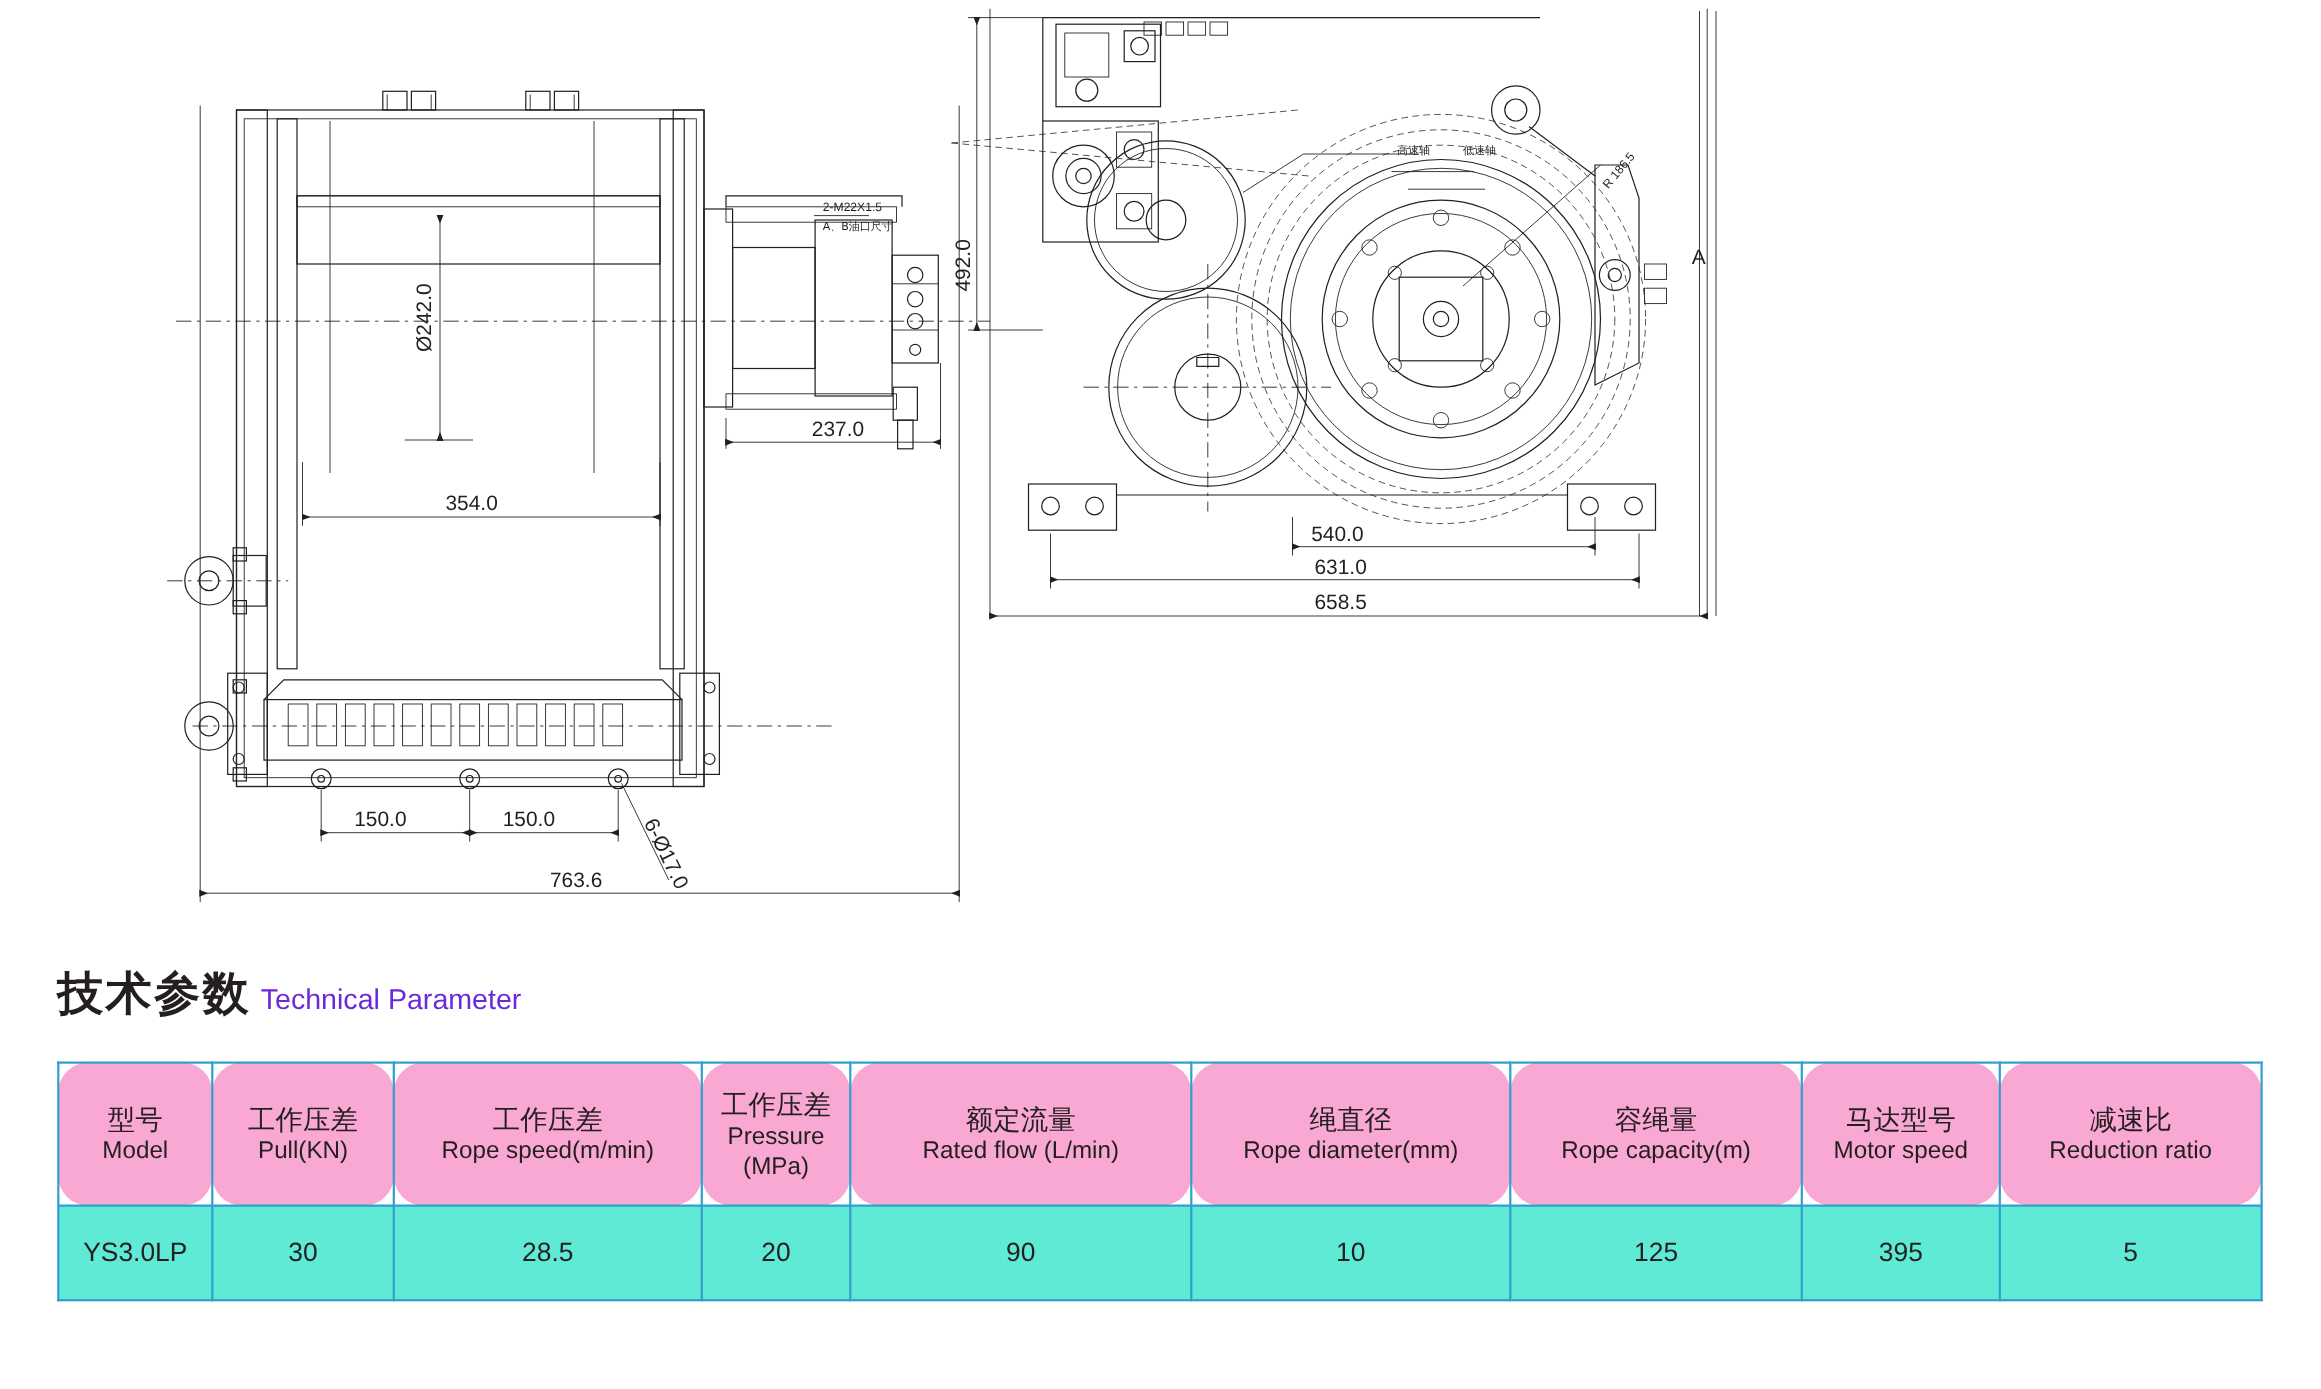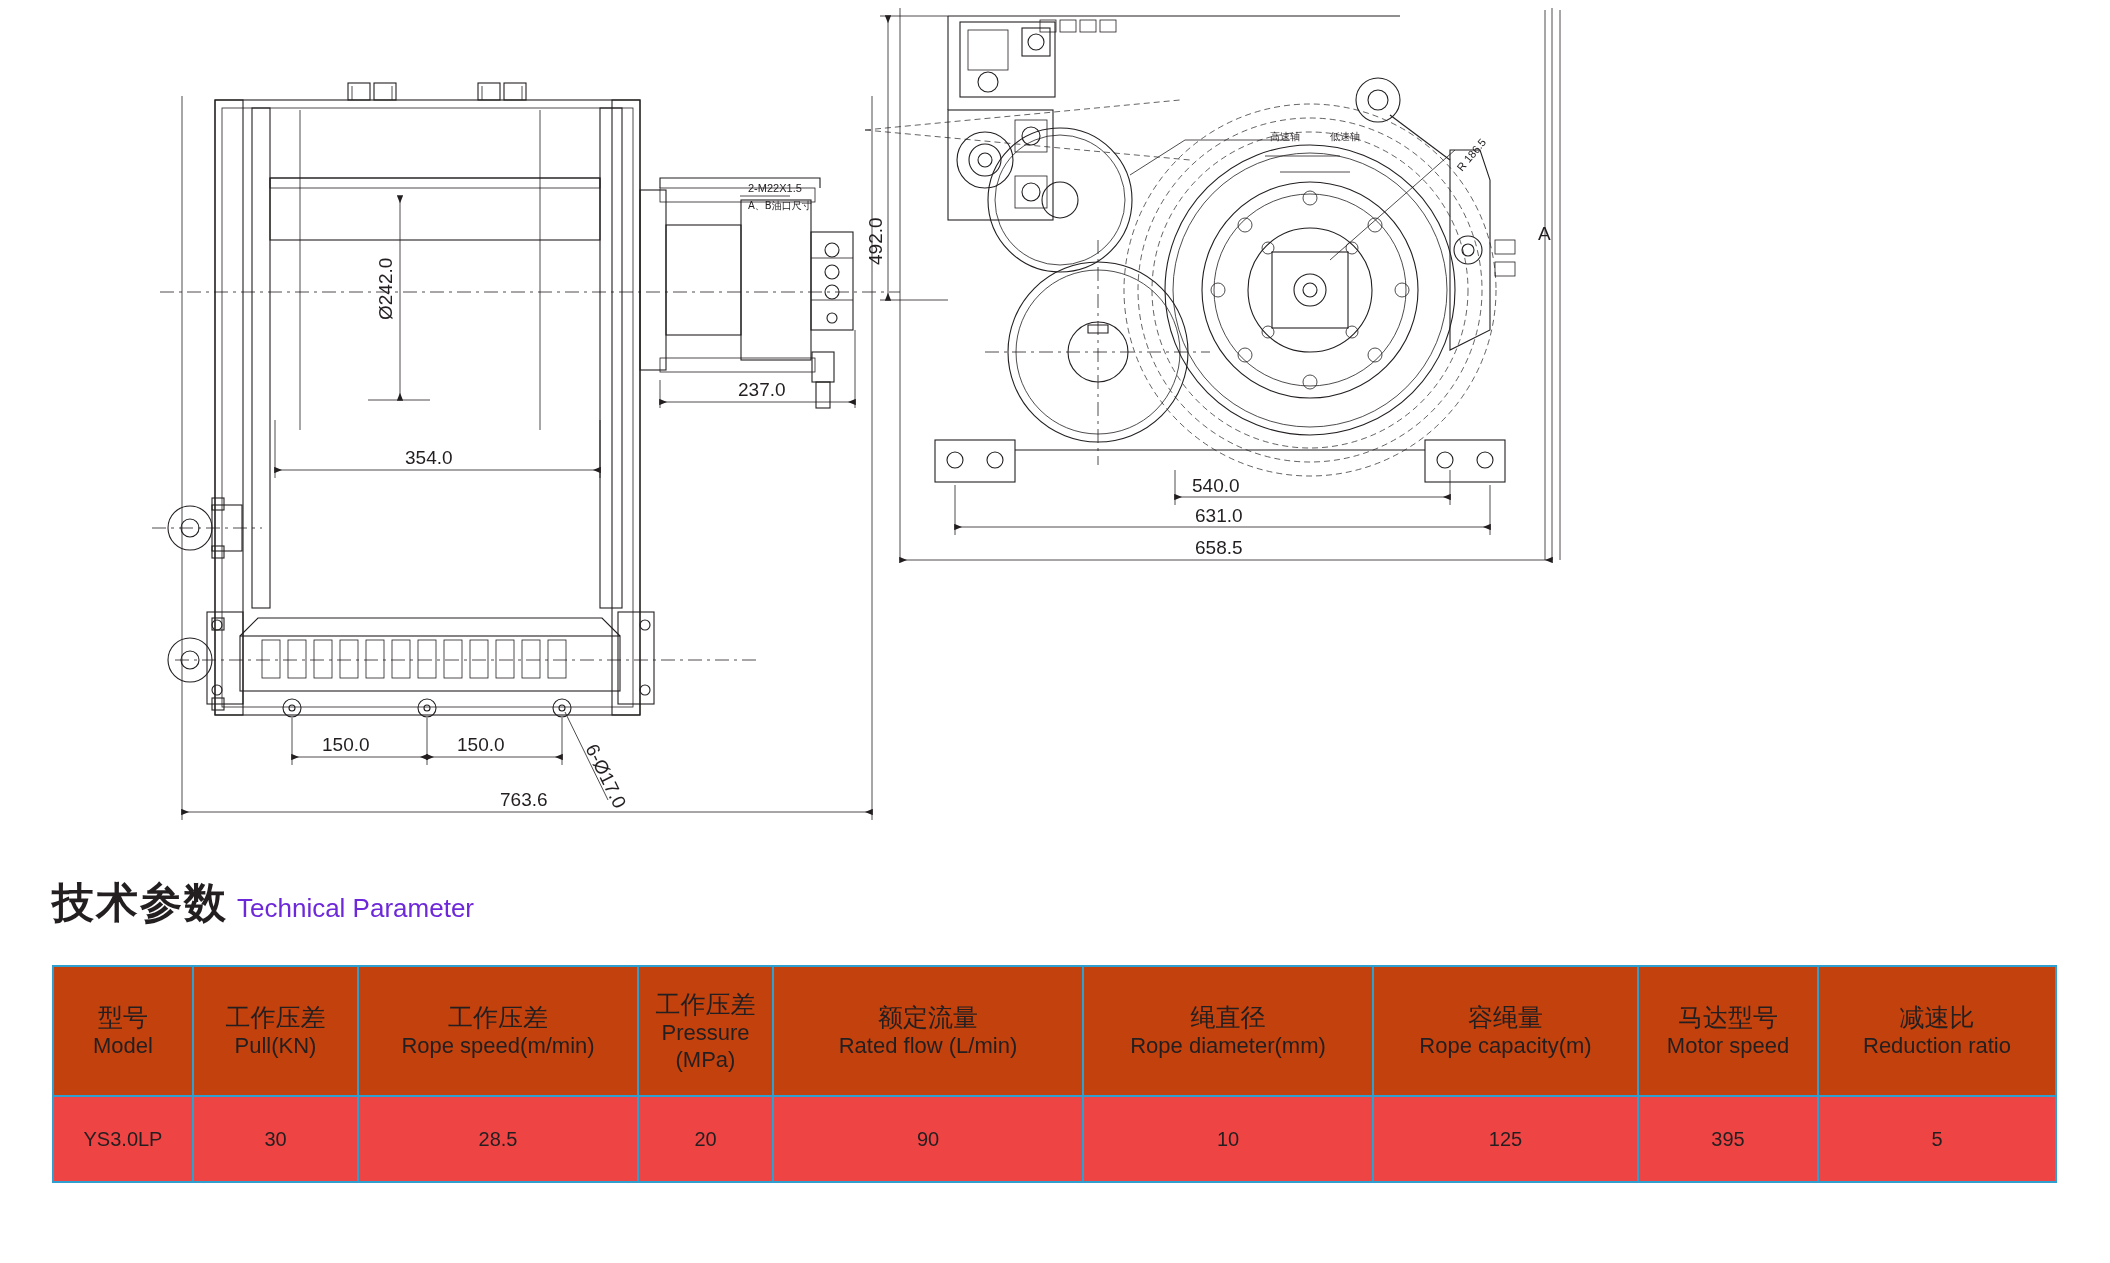--- a/index.html
+++ b/index.html
@@ -65,41 +65,42 @@
     table-layout: fixed;
   }
   table.param-table th,
   table.param-table td {
     border: 2px solid #2f9fd0;
     text-align: center;
     vertical-align: middle;
     font-family: "Liberation Sans", sans-serif;
   }
   table.param-table thead th {
-    background: #c2410c;
+    background: #f9a8d4;
     color: #231f20;
     height: 120px;
     padding: 4px 2px;
     font-weight: normal;
+    border-radius: 27px;
   }
   .th-cn {
     display: block;
     font-size: 25px;
     font-family: "DejaVu Sans", sans-serif;
     line-height: 1.25;
   }
   .th-en {
     display: block;
     font-size: 22px;
     line-height: 1.2;
   }
   table.param-table tbody td {
-    background: #ef4444;
+    background: #5eead4;
     height: 82px;
-    font-size: 20px;
+    font-size: 24px;
   }
   
   col.c0 { width: 140px; }
   col.c1 { width: 165px; }
   col.c2 { width: 280px; }
   col.c3 { width: 135px; }
   col.c4 { width: 310px; }
   col.c5 { width: 290px; }
   col.c6 { width: 265px; }
   col.c7 { width: 180px; }

